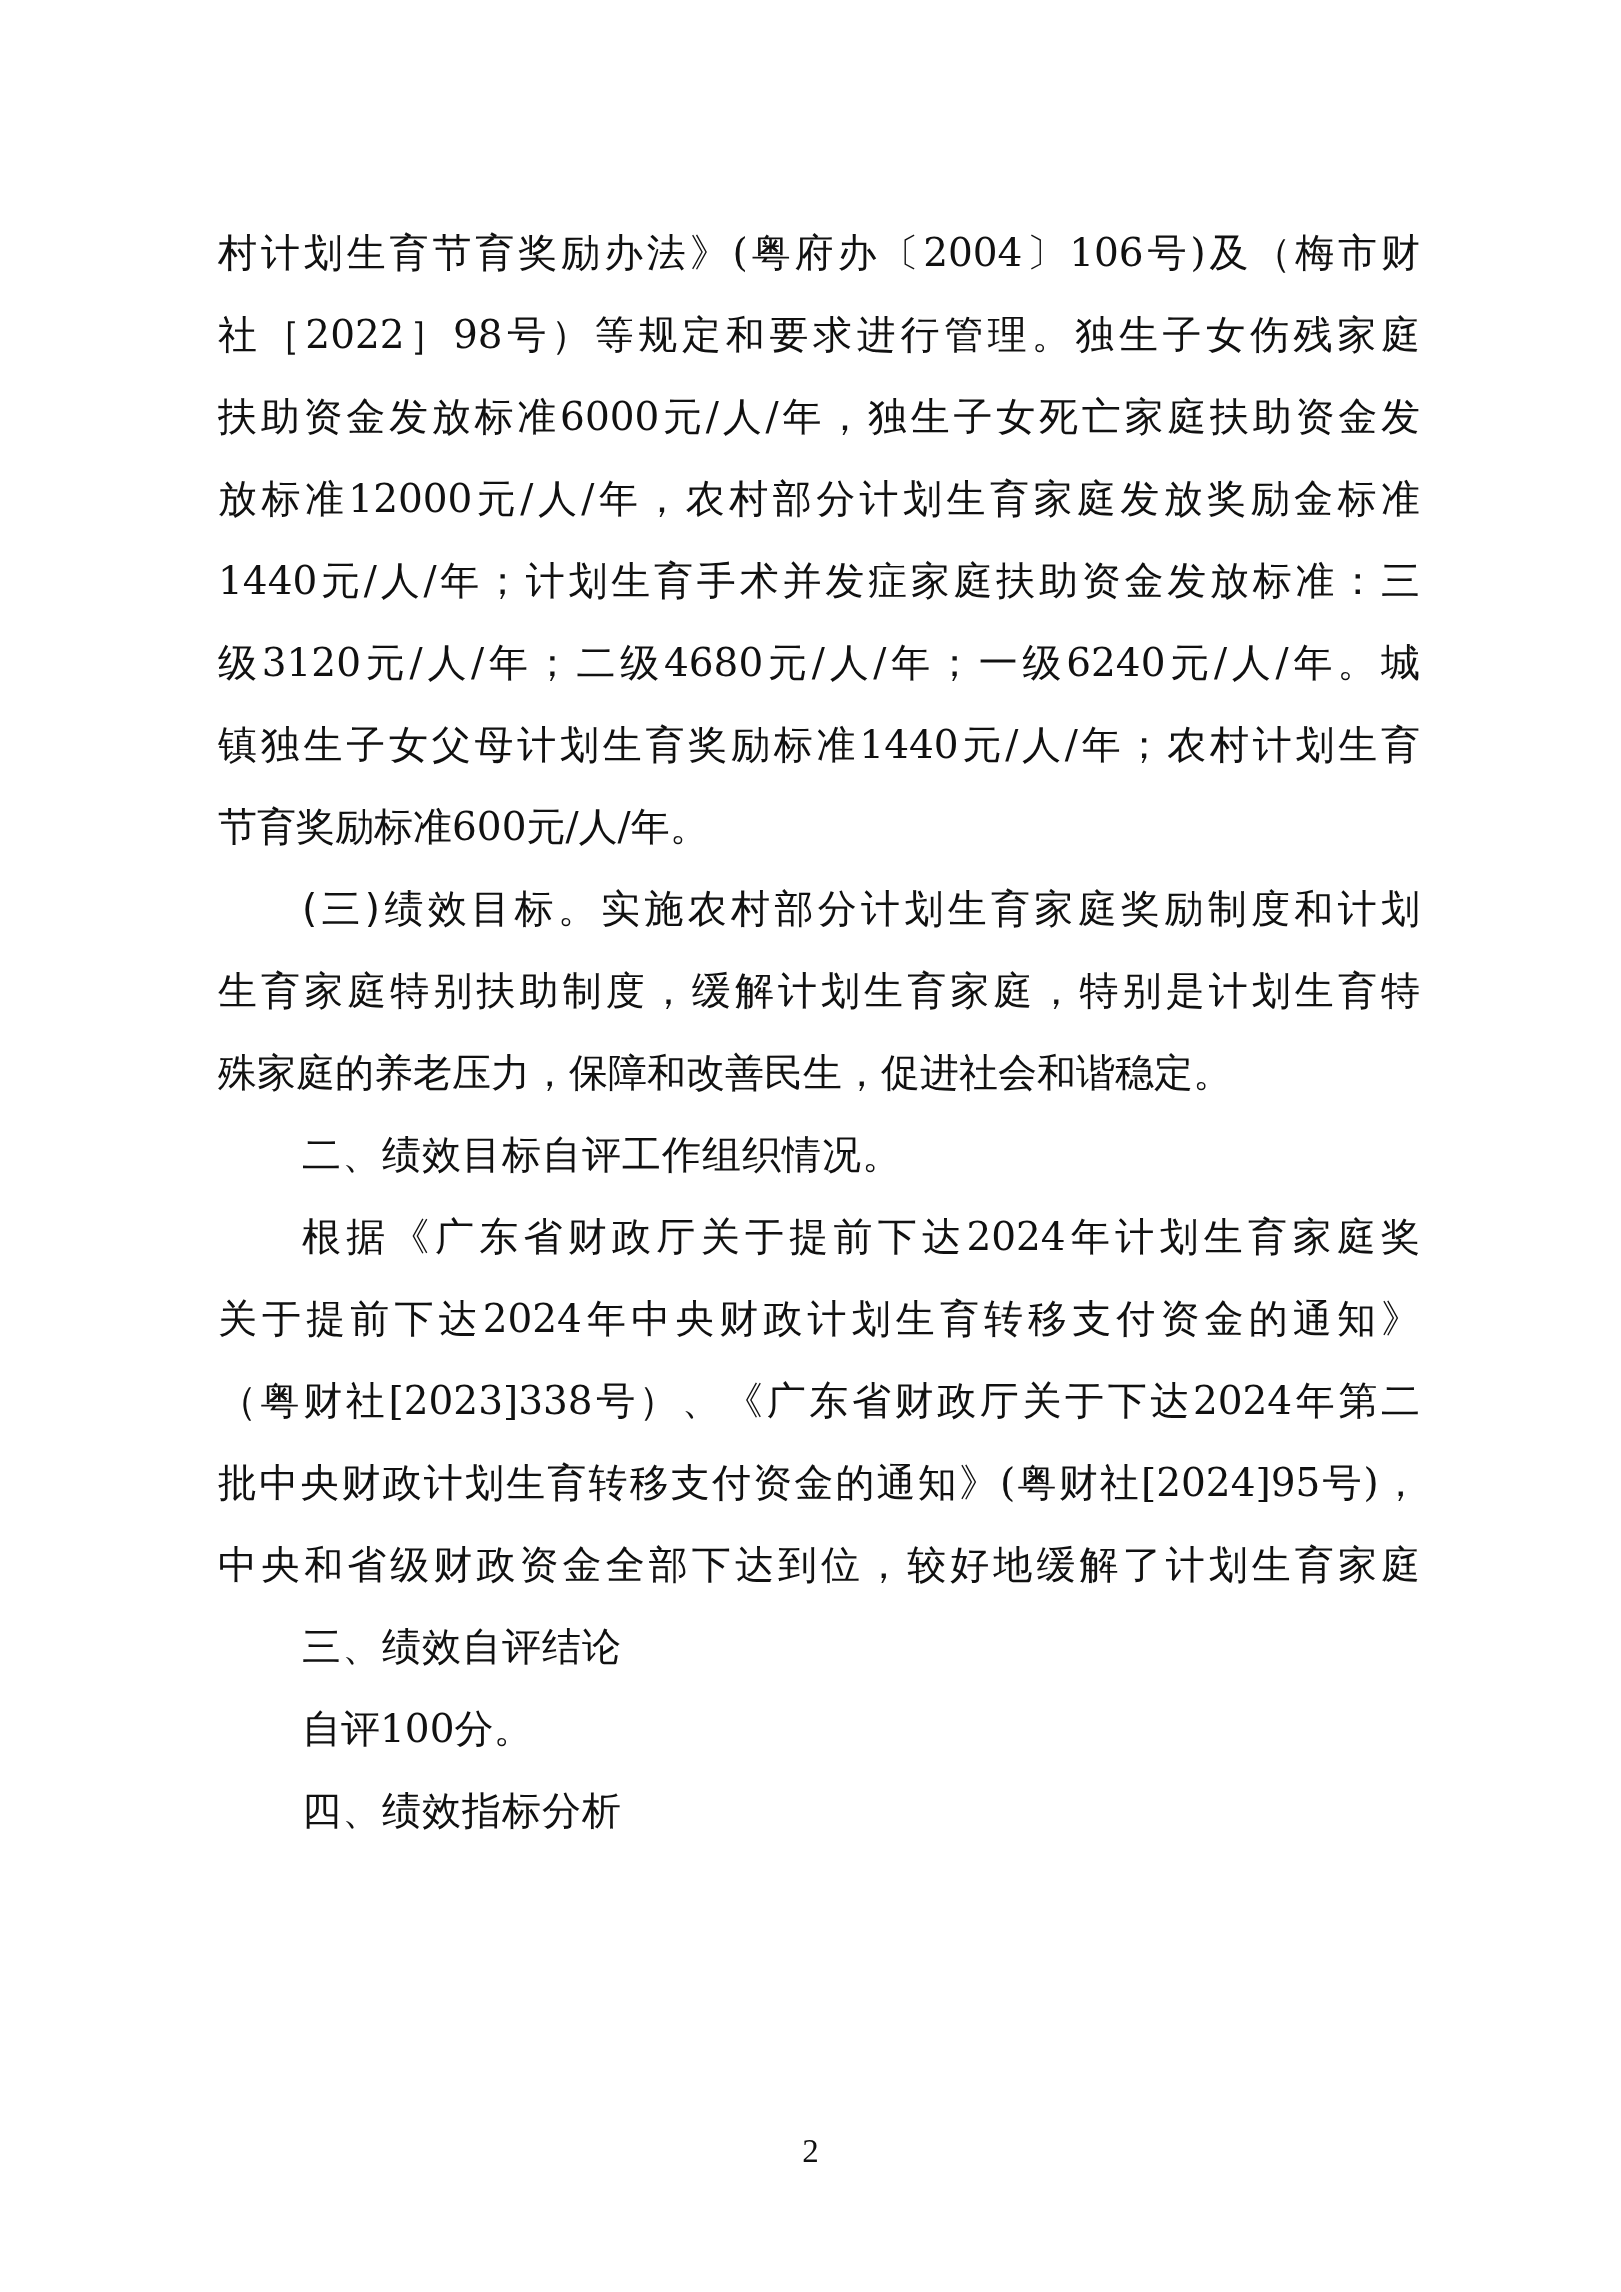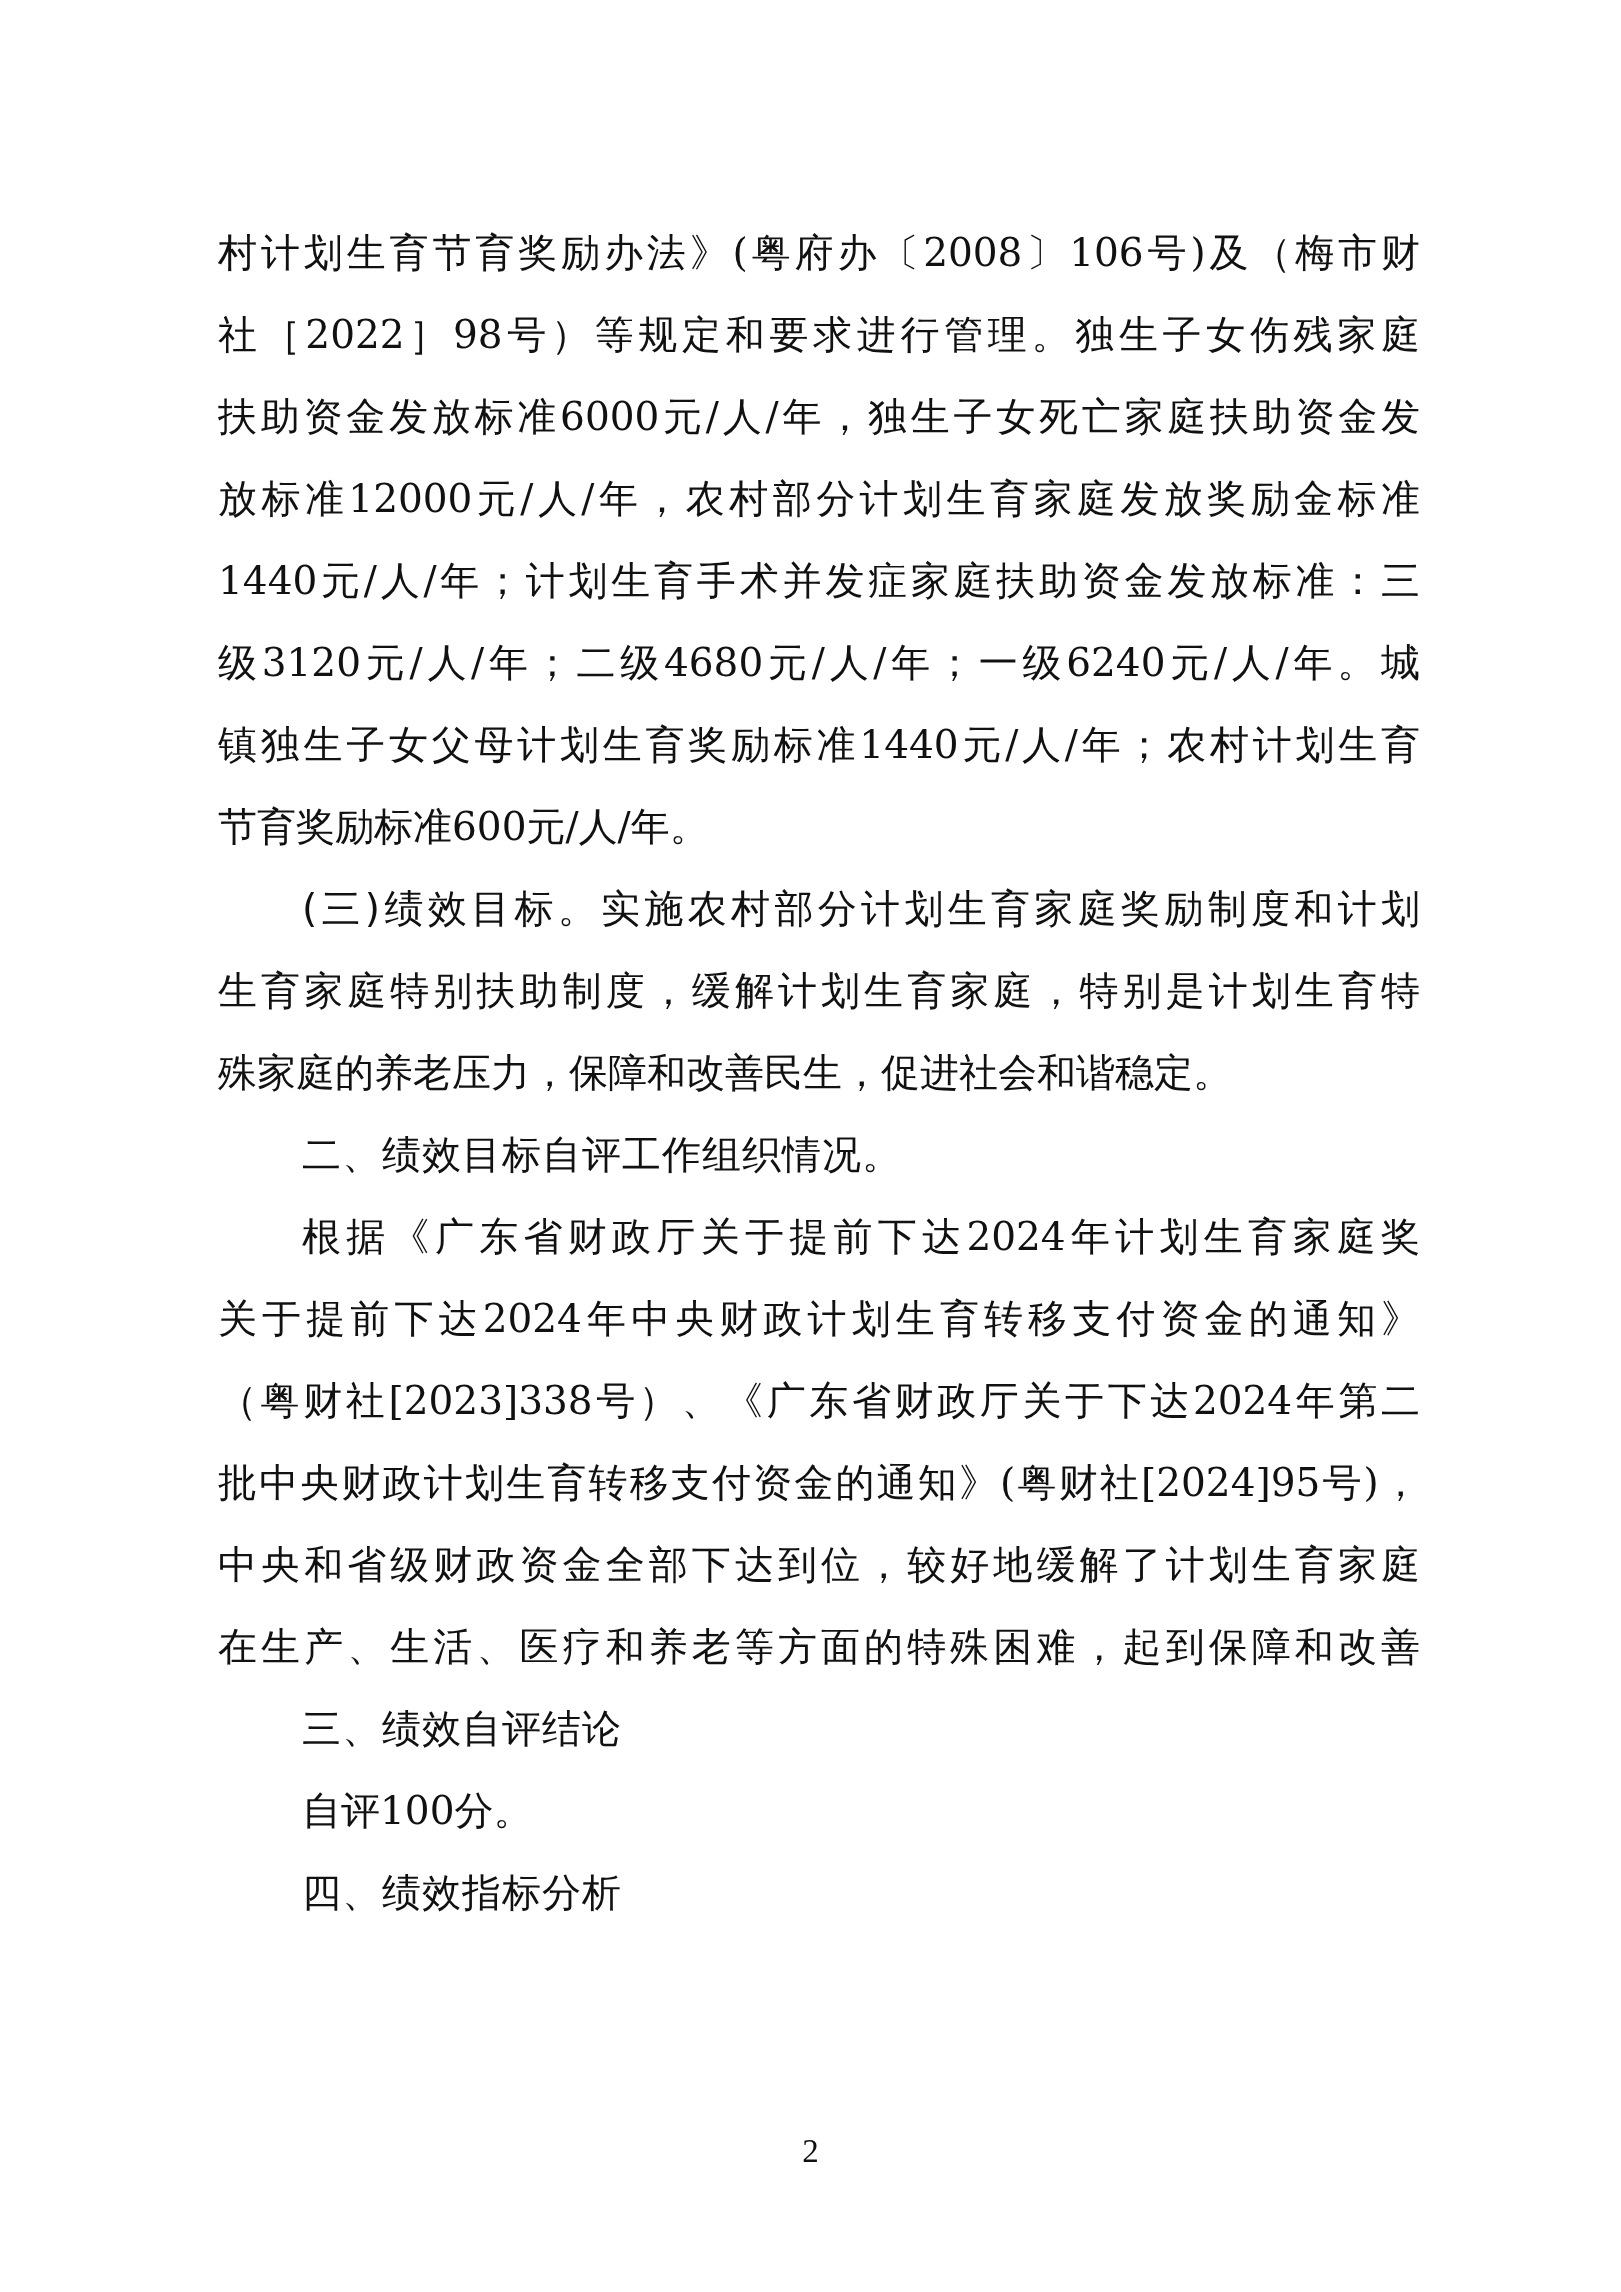--- a/index.html
+++ b/index.html
@@ -56,21 +56,21 @@
       font-size: 33px;
       color: #111;
     }
   </style>
 </head>
 <body>
 
 <div class="page">
 
   <div>
-    <div class="line">村计划生育节育奖励办法》(粤府办〔2008〕106号)及（梅市财</div>
+    <div class="line">村计划生育节育奖励办法》(粤府办〔2004〕106号)及（梅市财</div>
     <div class="line">社［2022］98号）等规定和要求进行管理。独生子女伤残家庭</div>
     <div class="line">扶助资金发放标准6000元/人/年，独生子女死亡家庭扶助资金发</div>
     <div class="line">放标准12000元/人/年，农村部分计划生育家庭发放奖励金标准</div>
     <div class="line">1440元/人/年；计划生育手术并发症家庭扶助资金发放标准：三</div>
     <div class="line">级3120元/人/年；二级4680元/人/年；一级6240元/人/年。城</div>
     <div class="line">镇独生子女父母计划生育奖励标准1440元/人/年；农村计划生育</div>
     <div class="line last">节育奖励标准600元/人/年。</div>
   </div>
 
   <div>
@@ -80,21 +80,20 @@
   </div>
 
   <div class="line indent heading">二、绩效目标自评工作组织情况。</div>
 
   <div>
     <div class="line indent">根据《广东省财政厅关于提前下达2024年计划生育家庭奖</div>
     <div class="line">关于提前下达2024年中央财政计划生育转移支付资金的通知》</div>
     <div class="line">（粤财社[2023]338号）、《广东省财政厅关于下达2024年第二</div>
     <div class="line">批中央财政计划生育转移支付资金的通知》(粤财社[2024]95号)，</div>
     <div class="line">中央和省级财政资金全部下达到位，较好地缓解了计划生育家庭</div>
-    <div class="line">在生产、生活、医疗和养老等方面的特殊困难，起到保障和改善</div>
   </div>
 
   <div class="line indent heading">三、绩效自评结论</div>
 
   <div class="line indent last">自评100分。</div>
 
   <div class="line indent heading">四、绩效指标分析</div>
 
 </div>
 

